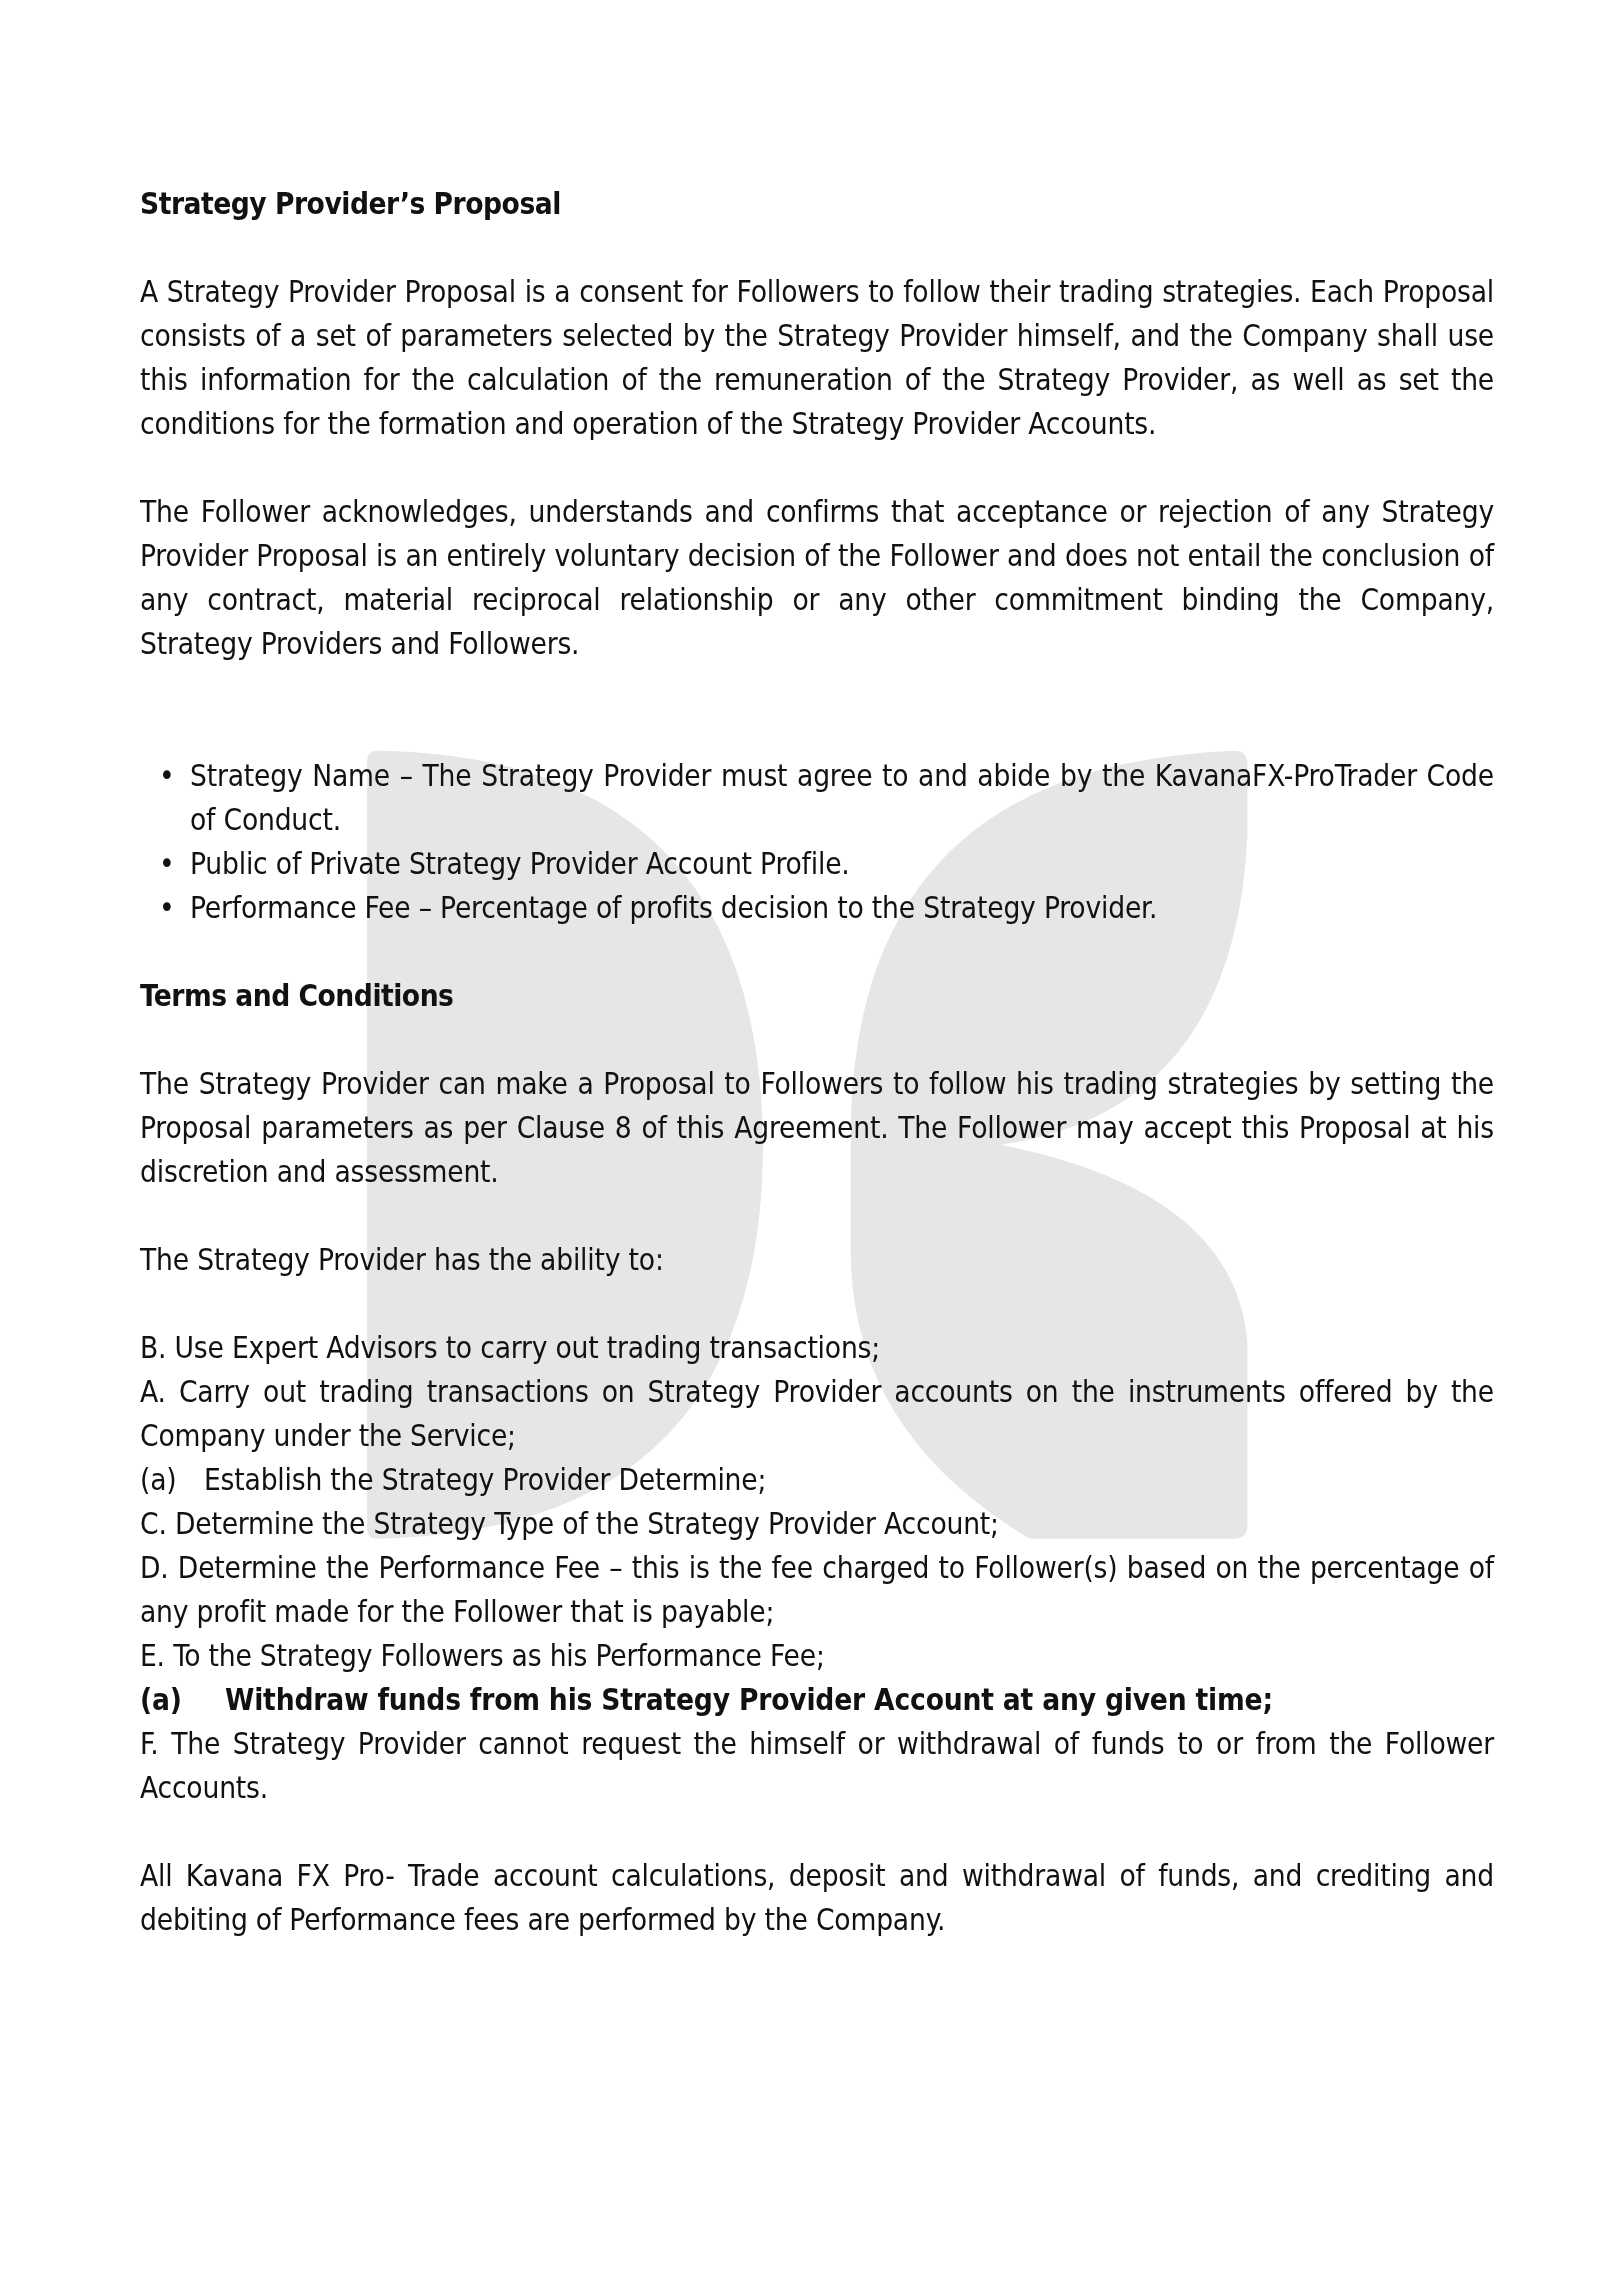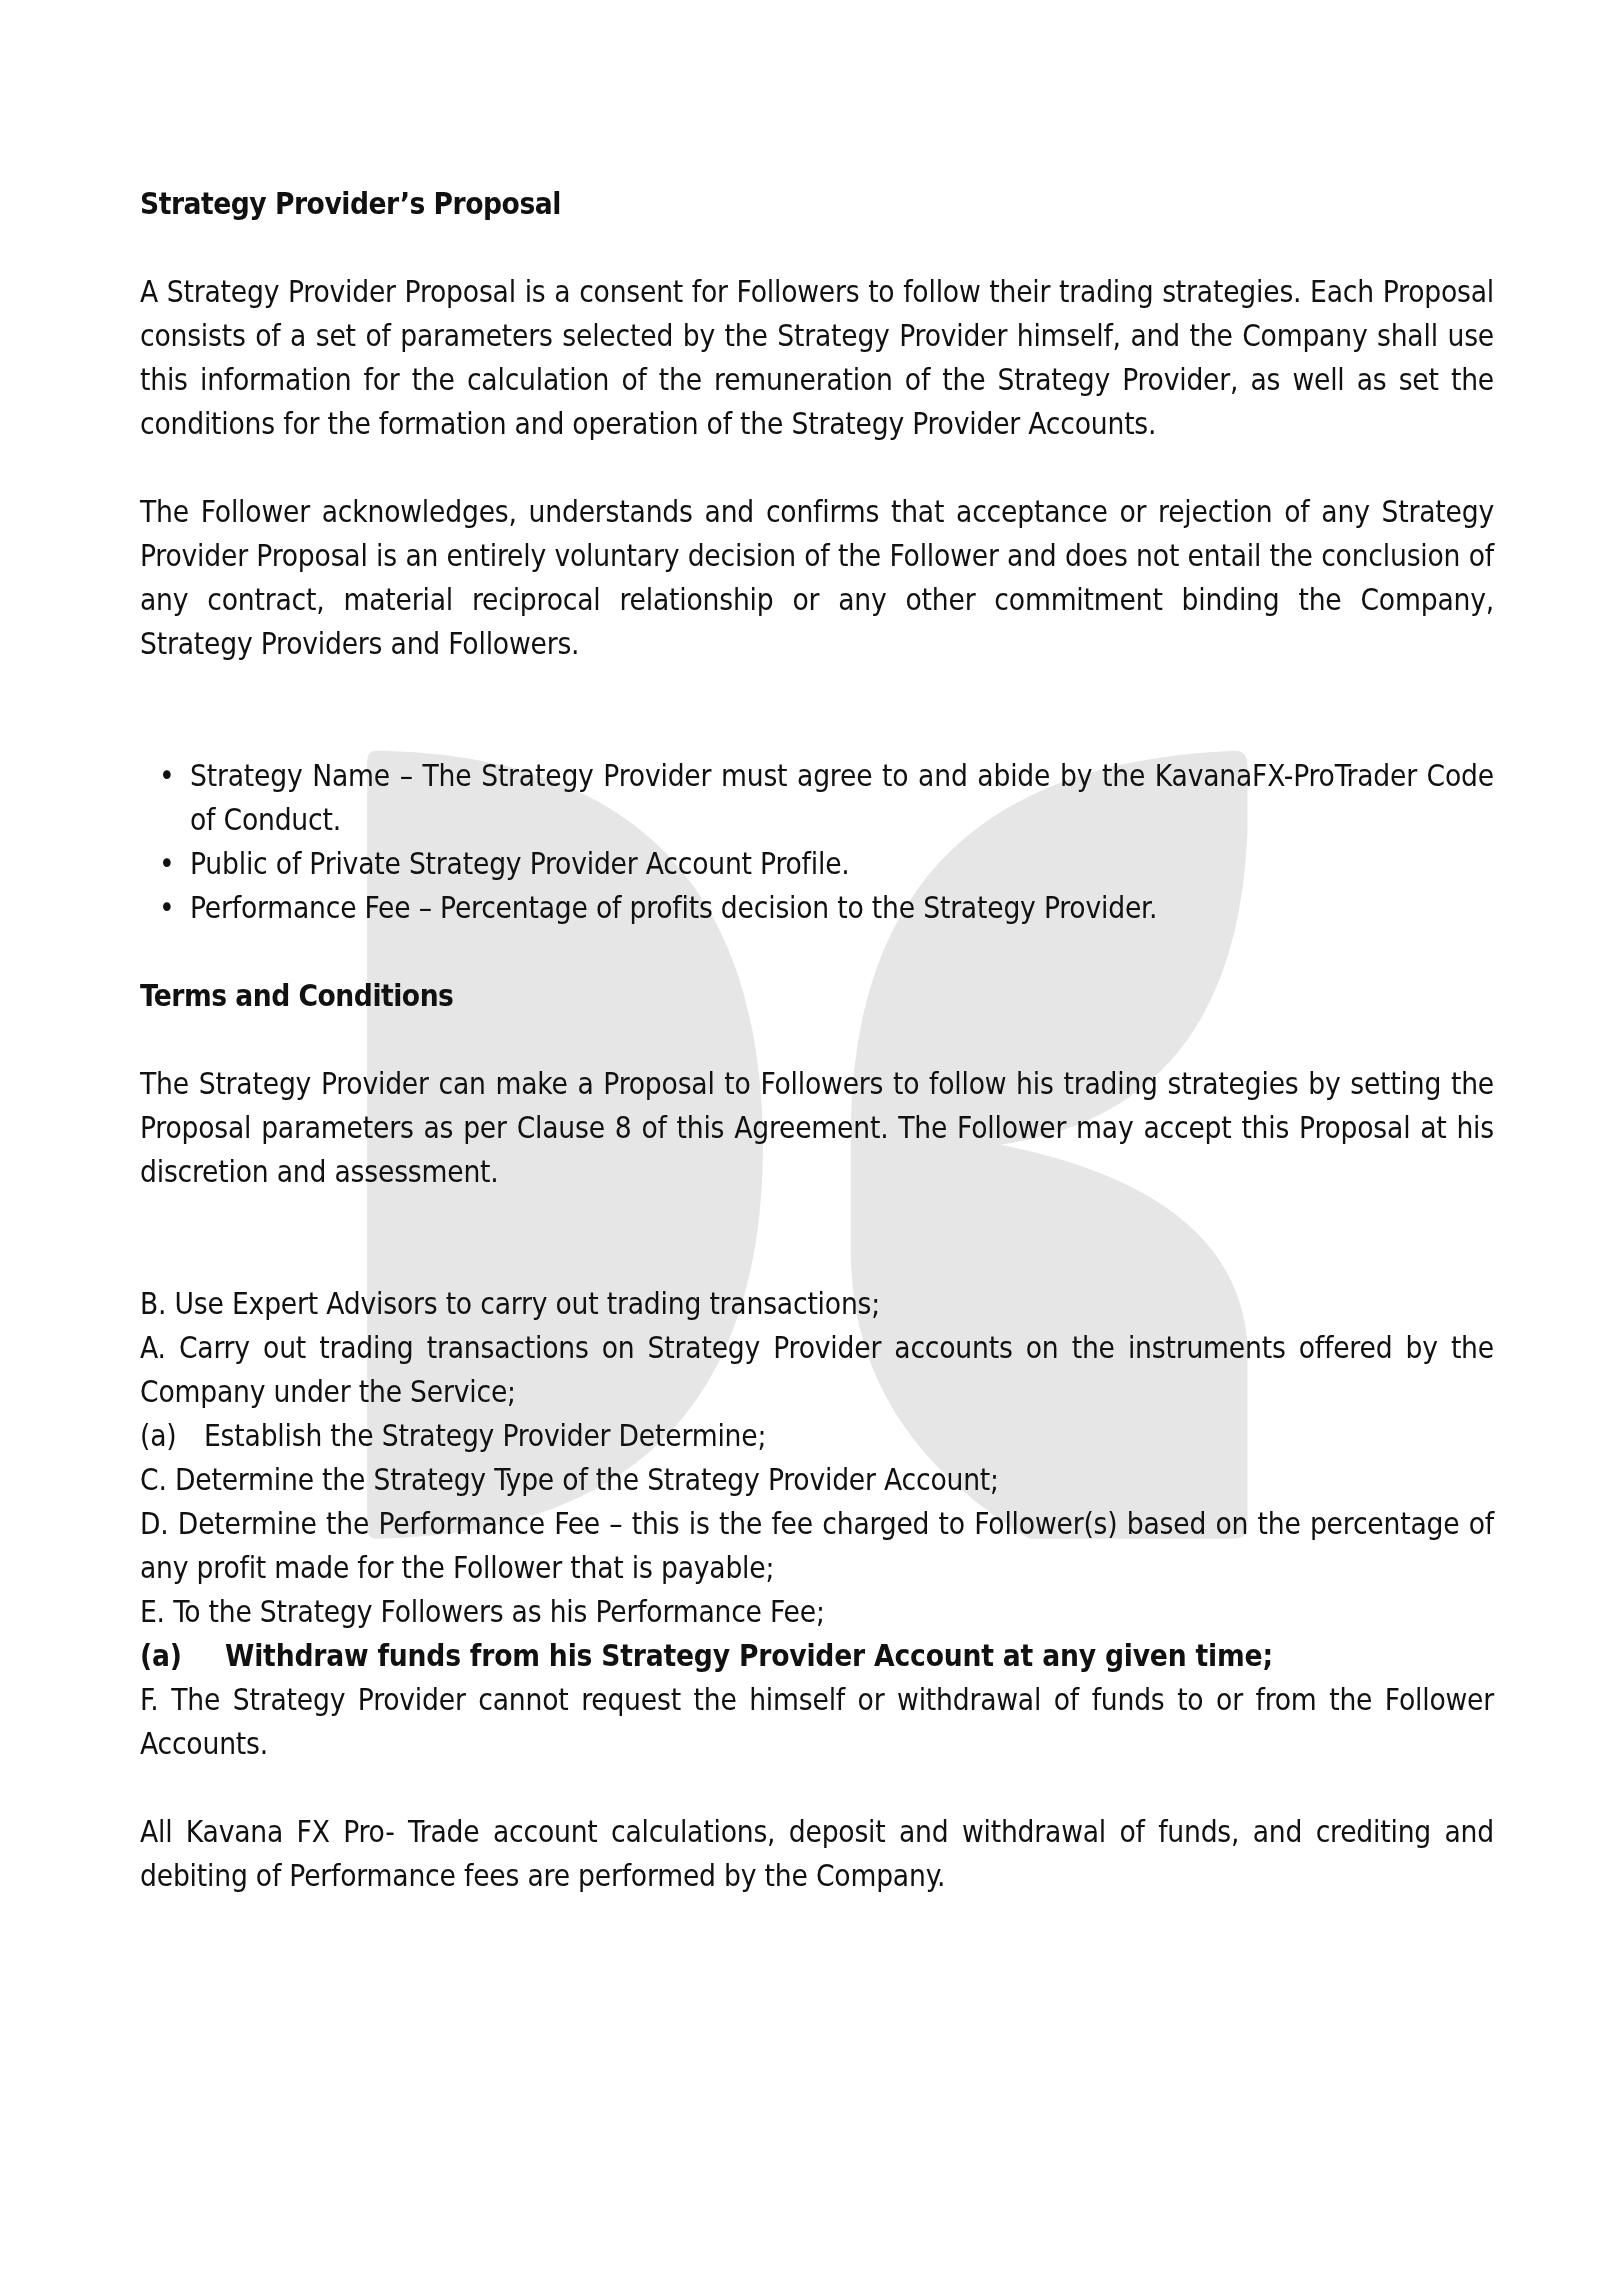--- a/index.html
+++ b/index.html
@@ -132,20 +132,21 @@
     </li>
   </ul>
   <div class="gap"></div>
 
   <h2 class="heading">Terms and Conditions</h2>
   <div class="gap"></div>
 
   <p class="justify">The Strategy Provider can make a Proposal to Followers to follow his trading strategies by setting the Proposal parameters as per Clause 8 of this Agreement. The Follower may accept this Proposal at his discretion and assessment.</p>
   <div class="gap"></div>
 
+  <p>The Strategy Provider has the ability to:</p>
   <div class="gap"></div>
 
   <div>
     <p class="clause">B. Use Expert Advisors to carry out trading transactions;</p>
     <p class="clause">A. Carry out trading transactions on Strategy Provider accounts on the instruments offered by the Company under the Service;</p>
     <p class="sub1">
       <span class="label">(a)</span><span>Establish the Strategy Provider Determine;</span>
     </p>
     <p class="clause">C. Determine the Strategy Type of the Strategy Provider Account;</p>
     <p class="clause">D. Determine the Performance Fee – this is the fee charged to Follower(s) based on the percentage of any profit made for the Follower that is payable;</p>

